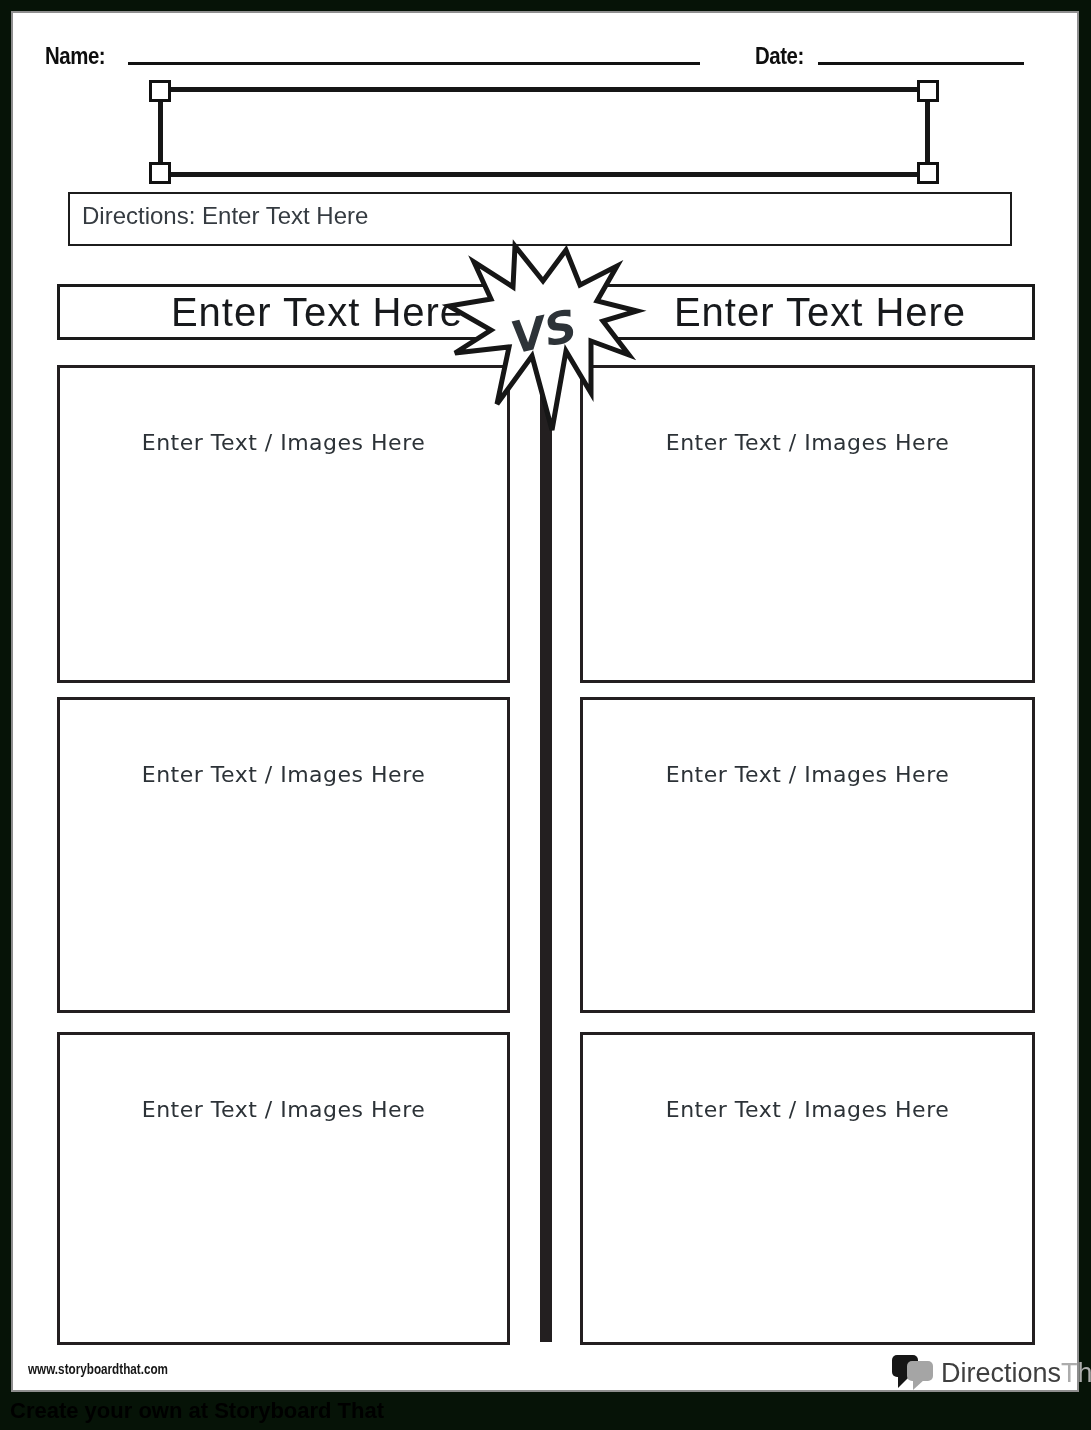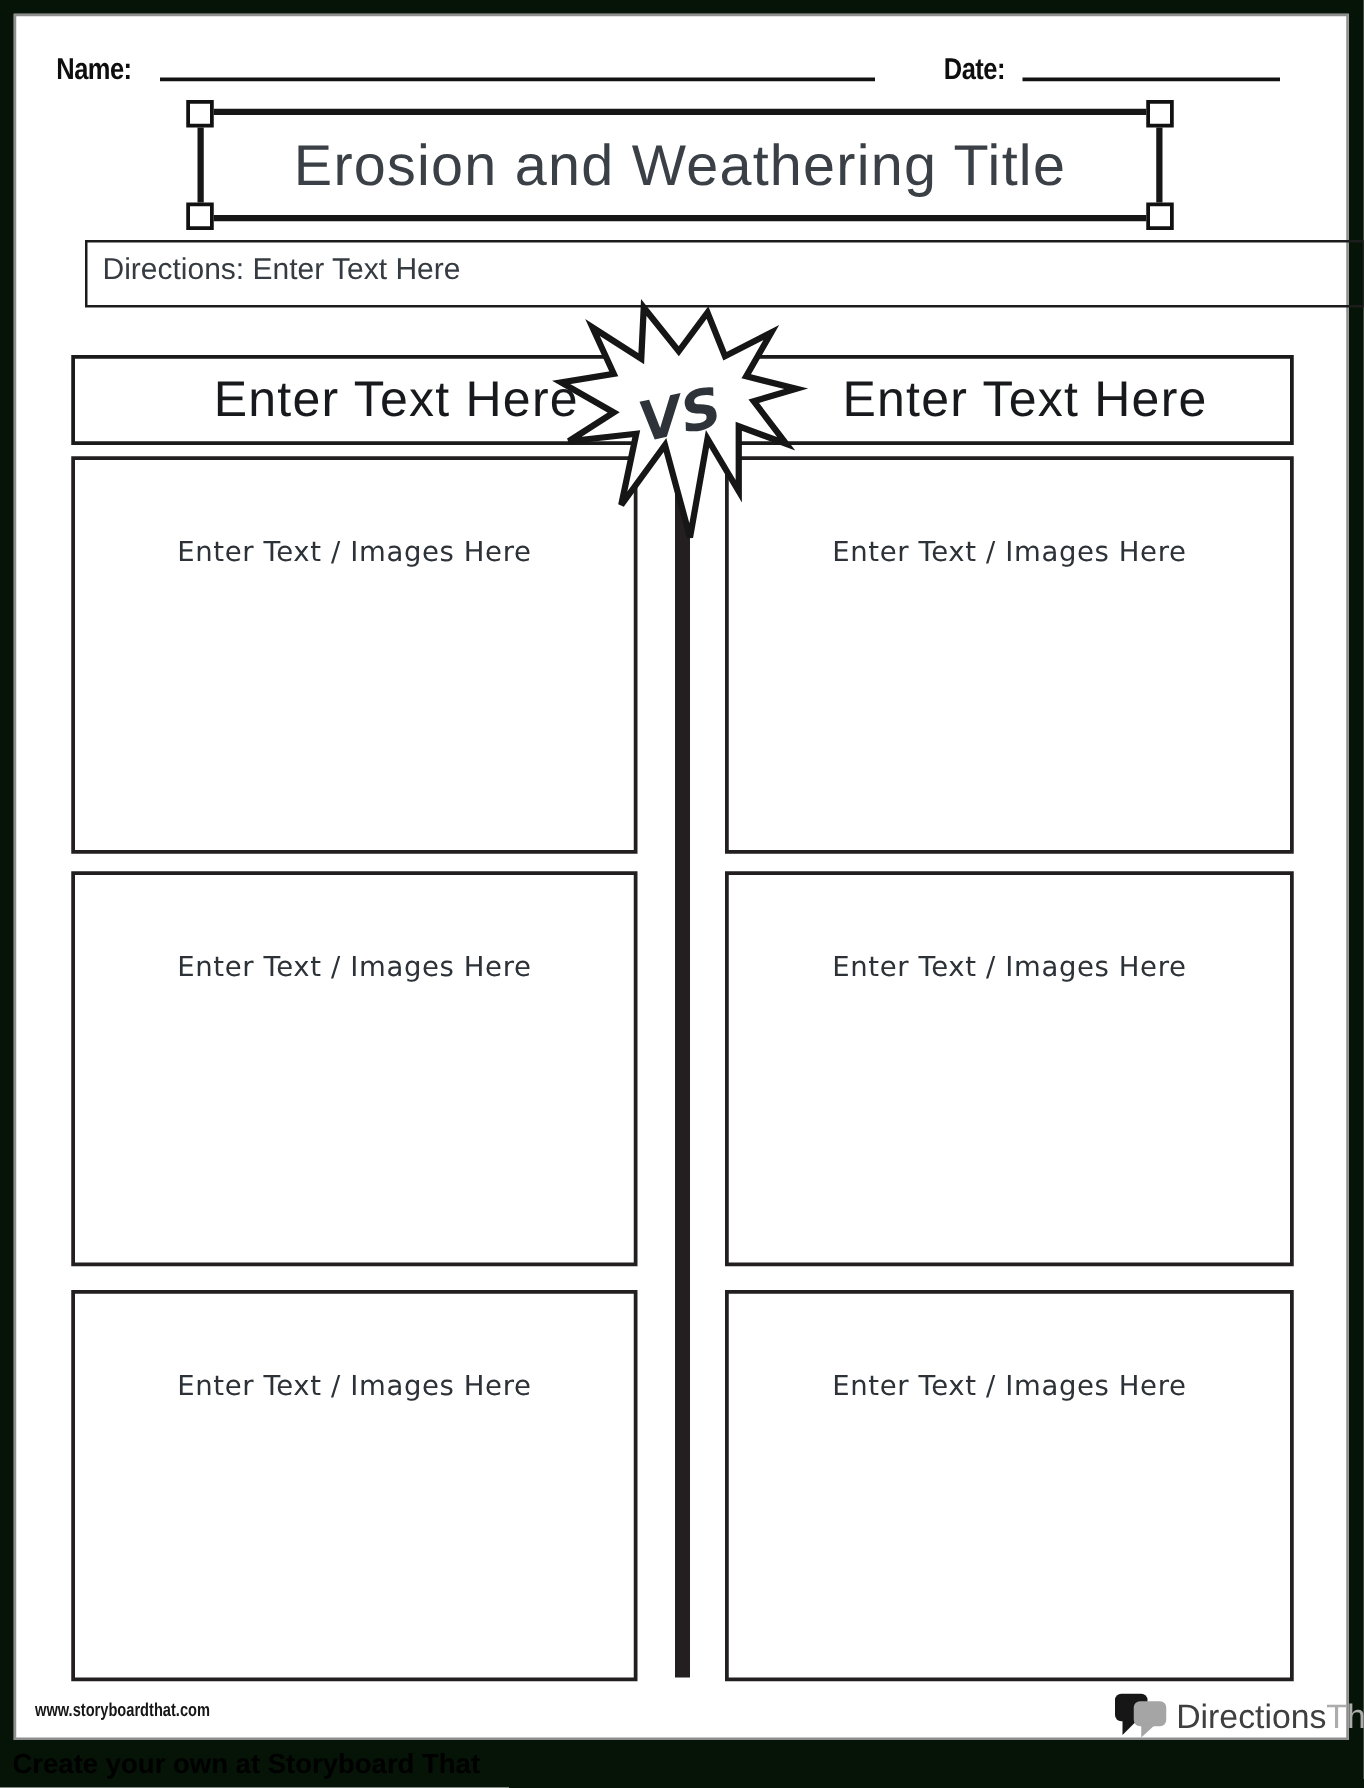--- a/index.html
+++ b/index.html
@@ -40,30 +40,30 @@
     position:absolute; width:22px; height:22px;
     border:3px solid #111111; background:#ffffff;
   }
   .corner.tl { left:-14px; top:-12px; }
   .corner.tr { right:-14px; top:-12px; }
   .corner.bl { left:-14px; bottom:-12px; }
   .corner.br { right:-14px; bottom:-12px; }
 
   
   .directions-box {
-    left:68px; top:192px; width:1024px; height:54px;
+    left:68px; top:192px; width:944px; height:54px;
     border:2px solid #1c1c1c;
     display:flex; align-items:center;
     padding-left:12px; padding-bottom:6px;
   }
   .directions-text { font-size:24px; color:#353b41; }
 
   
   .header-box {
-    top:284px; height:72px;
+    top:284px; height:56px;
     border:3px solid #1a1a1a;
     display:flex; align-items:center; justify-content:center;padding-left:47px;
   }
   .header-box.left  { left:57px;  width:473px; }
   .header-box.right { left:558px; width:477px; }
   .header-text { font-size:40px; color:#17191c; letter-spacing:1px; white-space:nowrap; }
 
   
   .divider-bar {
     left:540px; top:350px; width:12px; height:992px;
@@ -120,21 +120,20 @@
 <div class="abs field-label" style="left:45px; top:42px;">Name:</div>
 <div class="abs write-line" style="left:128px; top:40px; width:572px; height:25px;"></div>
 <div class="abs field-label" style="left:755px; top:42px;">Date:</div>
 <div class="abs write-line" style="left:818px; top:40px; width:206px; height:25px;"></div>
 
 <div class="abs title-box">
   <div class="corner tl"></div>
   <div class="corner tr"></div>
   <div class="corner bl"></div>
   <div class="corner br"></div>
-  <div class="title-text">Erosion and Weathering Title</div>
 </div>
 
 <div class="abs directions-box">
   <span class="directions-text">Directions: Enter Text Here</span>
 </div>
 
 <div class="abs header-box left">
   <span class="header-text">Enter Text Here</span>
 </div>
 <div class="abs header-box right">

